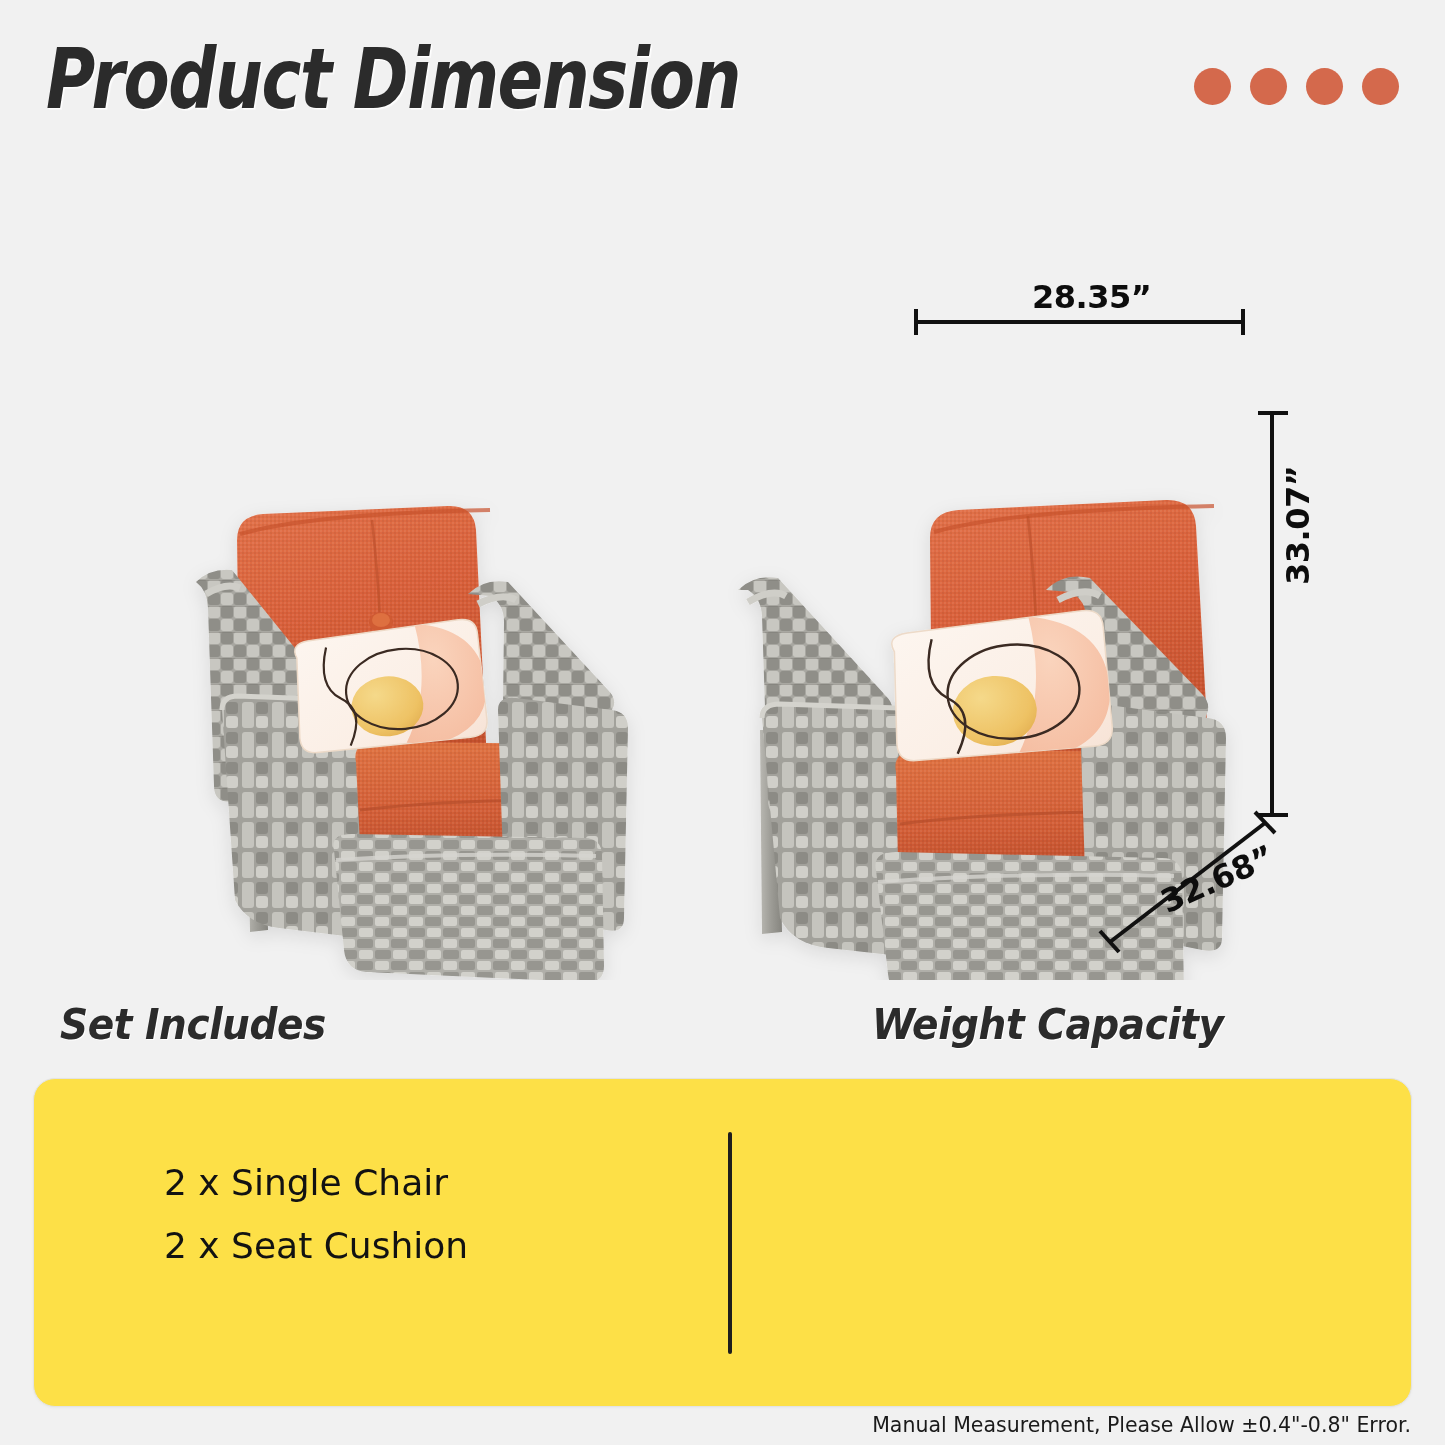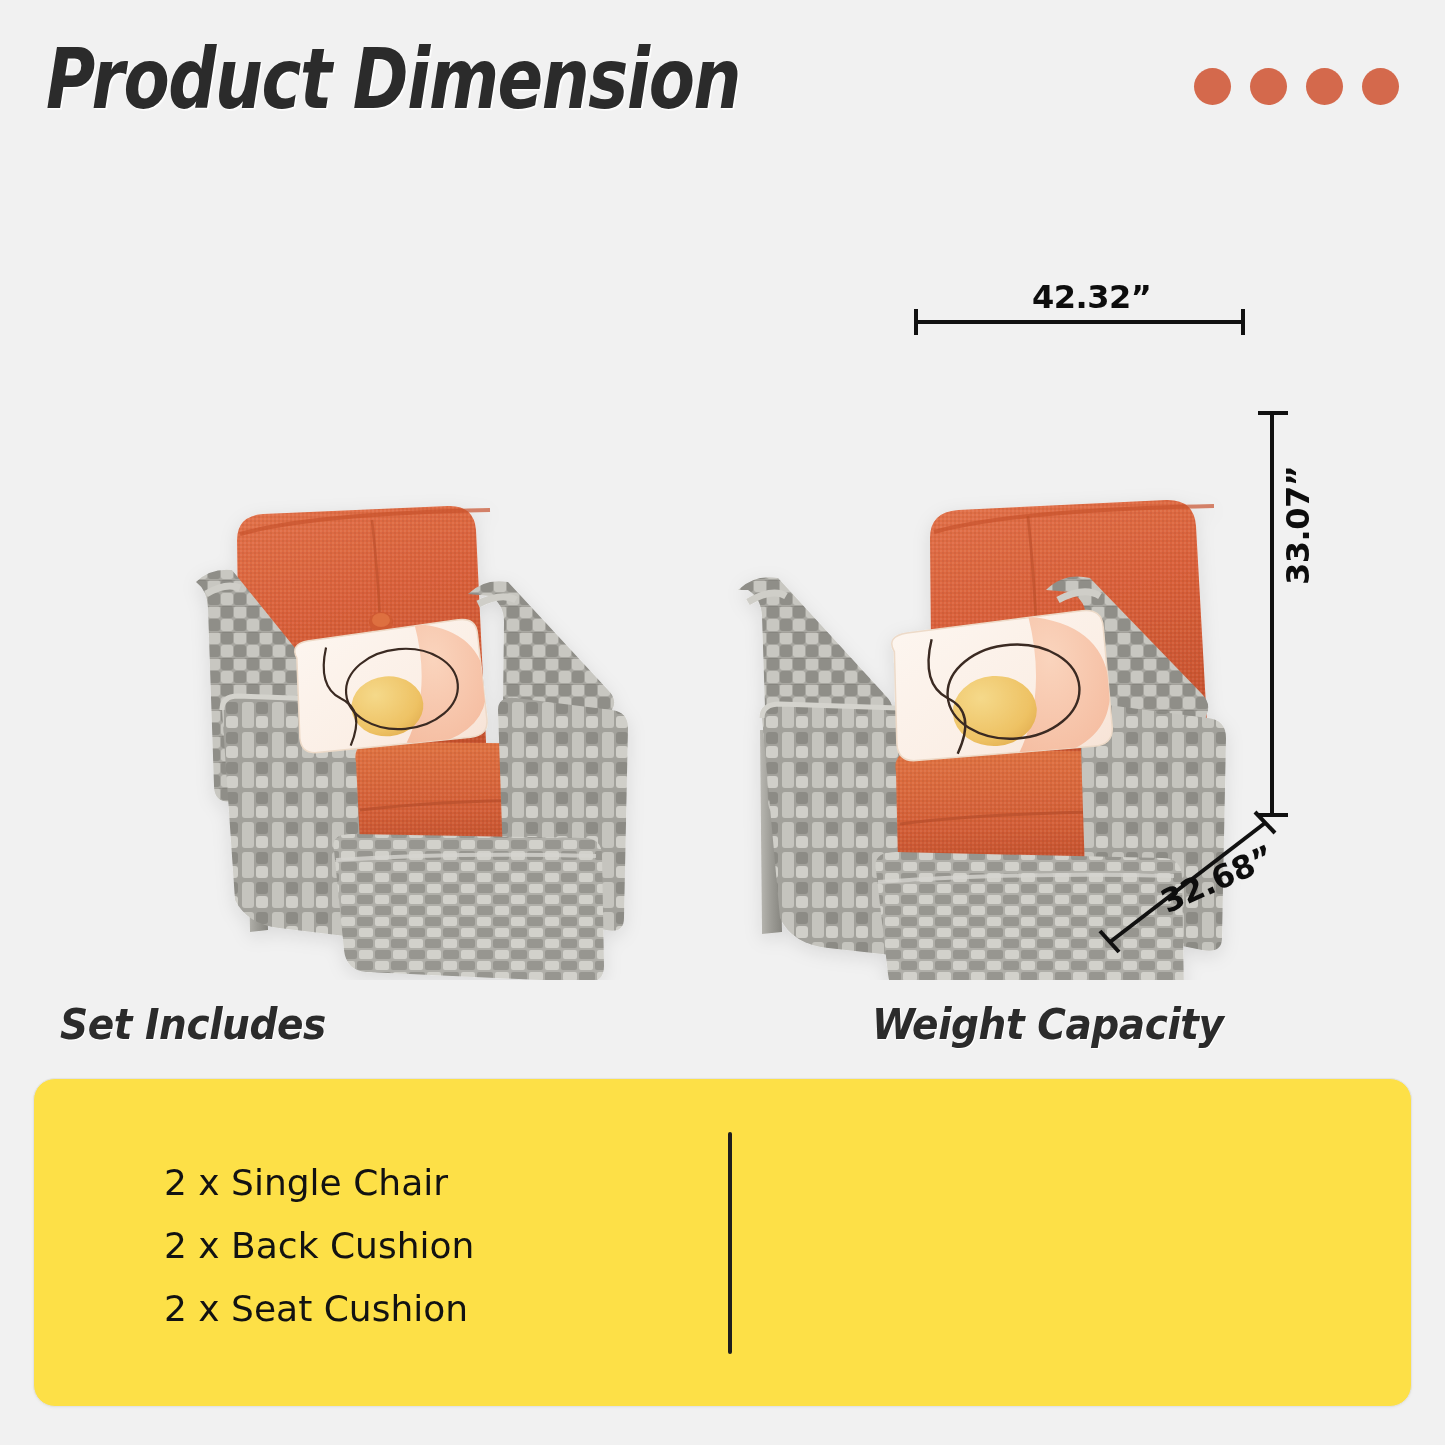--- a/index.html
+++ b/index.html
@@ -351,32 +351,32 @@
 
         <g stroke-width="4">
           <line x1="1110" y1="752" x2="1265" y2="633"></line>
           <line x1="1100" y1="741" x2="1119" y2="762"></line>
           <line x1="1255" y1="622" x2="1275" y2="643"></line>
         </g>
       </g>
     </svg>
   </div>
 
-  <div class="dim-text dim-width">42.32”</div>
+  <div class="dim-text dim-width">28.35”</div>
   <div class="dim-text dim-height">33.07”</div>
   <div class="dim-text dim-depth">32.68”</div>
 
   <div class="sec-label sec-left">Set Includes</div>
   <div class="sec-label sec-right">Weight Capacity</div>
 
   <div class="card">
     <div class="card-divider"></div>
 
     <div class="set-list">
       <div class="set-item">2 x Single Chair</div>
-      <div class="set-item">2 x Back Cushion</div>
       <div class="set-item">2 x Seat Cushion</div>
     </div>
 
   </div>
 
+  <div class="footnote">Manual Measurement, Please Allow ±0.4"-0.8" Error.</div>
 
 </div>
 
 </body></html>

